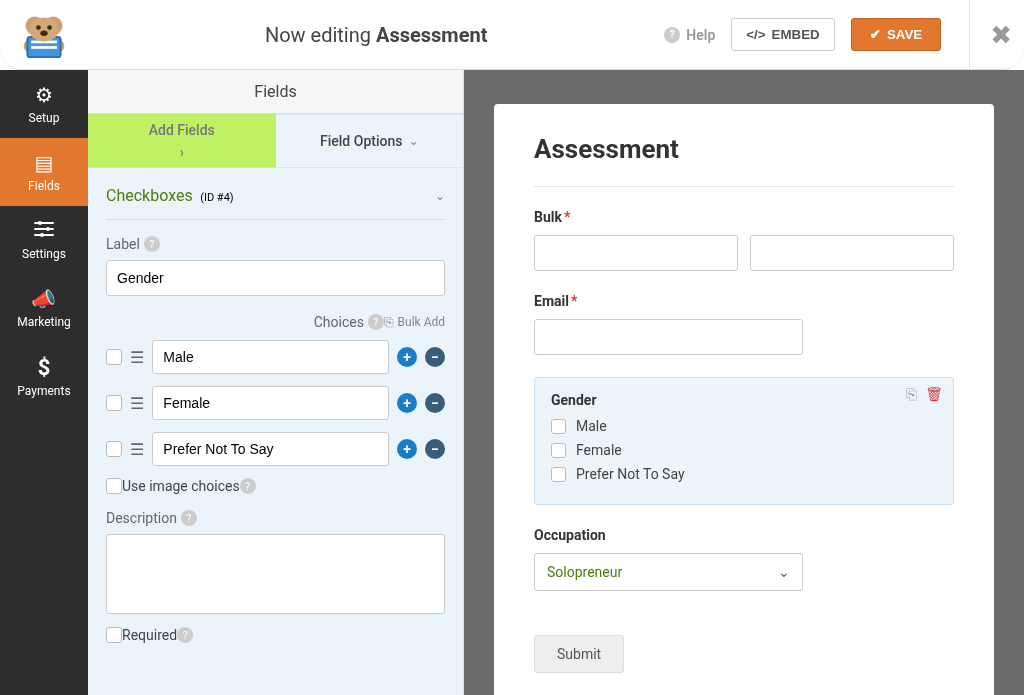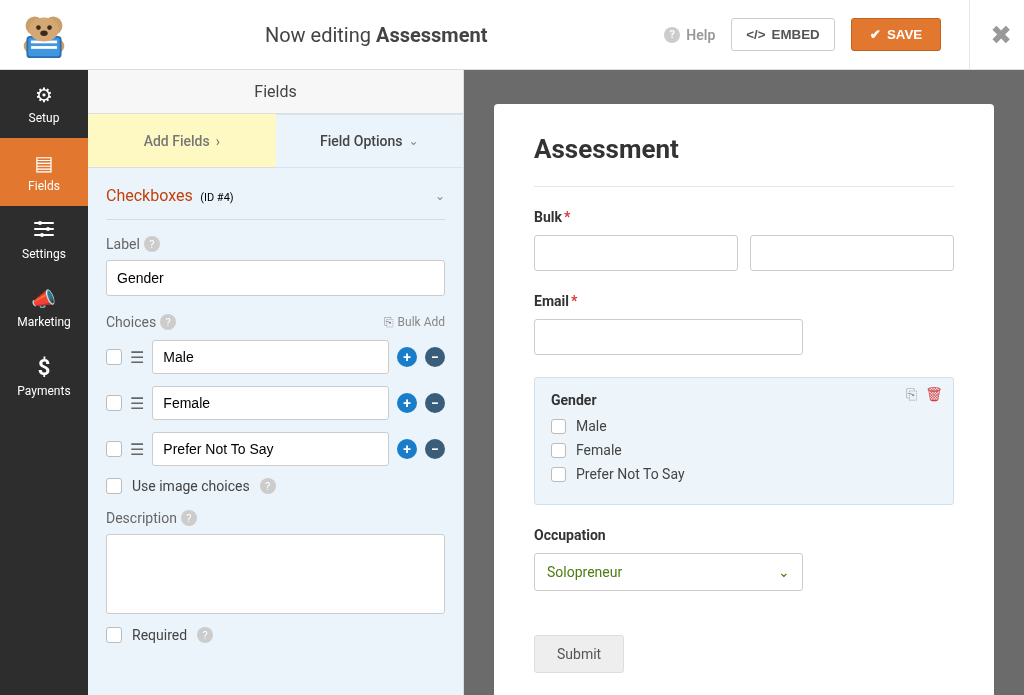--- a/index.html
+++ b/index.html
@@ -1,18 +1,18 @@
 <!DOCTYPE html>
 <html><head>
 <meta charset="utf-8">
 <style>
 * { box-sizing: border-box; margin: 0; padding: 0; }
 body { font-family: -apple-system, BlinkMacSystemFont, "Segoe UI", Roboto, Arial, sans-serif; font-size: 14px; color: #444; width: 1024px; height: 695px; overflow: hidden; background: #fff; }
 
-.topbar { height: 70px; display: flex; align-items: center; border-bottom: 1px solid #ddd; position: relative; }
+.topbar { height: 70px; display: flex; align-items: center; border-bottom: 1px solid #ddd; position: relative; border-radius: 21px; }
 .logo { width: 88px; display: flex; align-items: center; justify-content: center; }
 .logo svg { width: 56px; height: 48px; }
 .title-area { flex: 1; text-align: center; font-size: 20px; color: #444; }
 .title-area .prefix { font-weight: 400; }
 .title-area .name { font-weight: 700; }
 .top-actions { display: flex; align-items: center; gap: 16px; padding-right: 20px; }
 .help-link { color: #999; font-weight: 600; display: flex; align-items: center; gap: 6px; }
 .embed-btn { border: 1px solid #ccc; background: #fff; color: #555; padding: 8px 14px; font-weight: 600; display: flex; align-items: center; gap: 6px; border-radius: 3px; cursor: pointer; }
 .save-btn { background: #e27730; border: 1px solid #c0631e; color: #fff; padding: 8px 18px; font-weight: 700; display: flex; align-items: center; gap: 6px; border-radius: 3px; cursor: pointer; }
 .divider-v { width: 1px; height: 70px; background: #e5e5e5; margin: 0 8px; }
@@ -22,44 +22,44 @@
 .sidebar { width: 88px; background: #2d2d2d; display: flex; flex-direction: column; }
 .sb-item { height: 68px; display: flex; flex-direction: column; align-items: center; justify-content: center; gap: 4px; color: #fff; cursor: pointer; font-size: 12px; }
 .sb-item.active { background: #e27730; }
 .sb-item .icon { font-size: 20px; }
 
 .panel { width: 376px; background: #fff; display: flex; flex-direction: column; border-right: 1px solid #ddd; }
 .section-header { height: 44px; background: #f7f7f7; border-bottom: 1px solid #ddd; display: flex; align-items: center; justify-content: center; font-size: 16px; color: #444; font-weight: 400; }
 .tabs { display: flex; height: 54px; }
 .tab { flex: 1; display: flex; align-items: center; justify-content: center; gap: 6px; cursor: pointer; color: #777; font-weight: 500; }
 .tab.active { color: #444; background: #ecf4fb; border-top: 1px solid #d6e5f2; border-bottom: 1px solid #d6e5f2; }
-.tab:not(.active) { background: #fef9c3; border-bottom: 1px solid #ddd; }
+.tab:not(.active) { background: #bef264; border-bottom: 1px solid #ddd; flex-direction: column; }
 
 .options { flex: 1; background: #ecf4fb; padding: 14px 18px; overflow-y: auto; }
 .field-head { display: flex; align-items: center; justify-content: space-between; padding: 4px 0 14px; border-bottom: 1px solid #d0dce6; margin-bottom: 16px; }
-.field-head .ftype { font-size: 16px; color: #c2410c; }
+.field-head .ftype { font-size: 16px; color: #4d7c0f; }
 .field-head .fid { color: #000000; font-size: 11px; margin-left: 4px; }
 .chev-down { color: #888; font-size: 12px; }
 
 .lbl-row { display: flex; align-items: center; gap: 4px; color: #666; margin-bottom: 8px; }
 .help-icon { width: 16px; height: 16px; border-radius: 50%; background: #ccc; color: #fff; font-size: 11px; display: inline-flex; align-items: center; justify-content: center; }
 .txt-input { width: 100%; padding: 9px 10px; border: 1px solid #ccc; border-radius: 3px; font-size: 14px; background: #fff; }
 .txt-area { width: 100%; height: 80px; padding: 9px 10px; border: 1px solid #ccc; border-radius: 3px; background: #fff; resize: none; }
 
-.choices-head { display: flex; align-items: center; justify-content: space-between; margin: 18px 0 10px; }
+.choices-head { display: flex; align-items: center; justify-content: flex-end; margin: 18px 0 10px; }
 .bulk-add { color: #888; font-size: 12px; display: flex; align-items: center; gap: 4px; cursor: pointer; }
 .choice-row { display: flex; align-items: center; gap: 8px; margin-bottom: 12px; }
 .choice-row .chk { width: 16px; height: 16px; border: 1.5px solid #bbb; border-radius: 3px; background: #fff; }
 .choice-row .drag { color: #666; font-size: 16px; cursor: grab; }
 .choice-row input { flex: 1; padding: 8px 10px; border: 1px solid #ccc; border-radius: 3px; font-size: 14px; }
 .circ-btn { width: 20px; height: 20px; border-radius: 50%; color: #fff; display: flex; align-items: center; justify-content: center; font-size: 14px; font-weight: 700; cursor: pointer; }
 .circ-add { background: #1a7dc9; }
 .circ-rem { background: #3a5e7a; }
 
-.cb-row { display: flex; align-items: center; gap: 10px; margin: 10px 0 16px; }
+.cb-row { display: flex; align-items: center; margin: 10px 0 16px; }
 .cb-row .chk { width: 16px; height: 16px; border: 1.5px solid #bbb; border-radius: 3px; background: #fff; }
 
 .preview-wrap { flex: 1; background: #6b6b6b; padding: 34px 30px 0; overflow-y: auto; }
 .preview { background: #fff; border-radius: 4px; padding: 30px 40px; min-height: 100%; }
 .ptitle { font-size: 26px; font-weight: 700; color: #333; margin-bottom: 6px; }
 .hr { border: none; border-top: 1px solid #e5e5e5; margin: 22px 0; }
 .flabel { font-weight: 700; color: #333; margin-bottom: 10px; display: block; }
 .req { color: #d63638; margin-left: 2px; }
 .name-row { display: flex; gap: 12px; margin-bottom: 6px; }
 .name-row input { flex: 1; border: 1px solid #ccc; border-radius: 3px; padding: 9px; font-size: 14px; }

